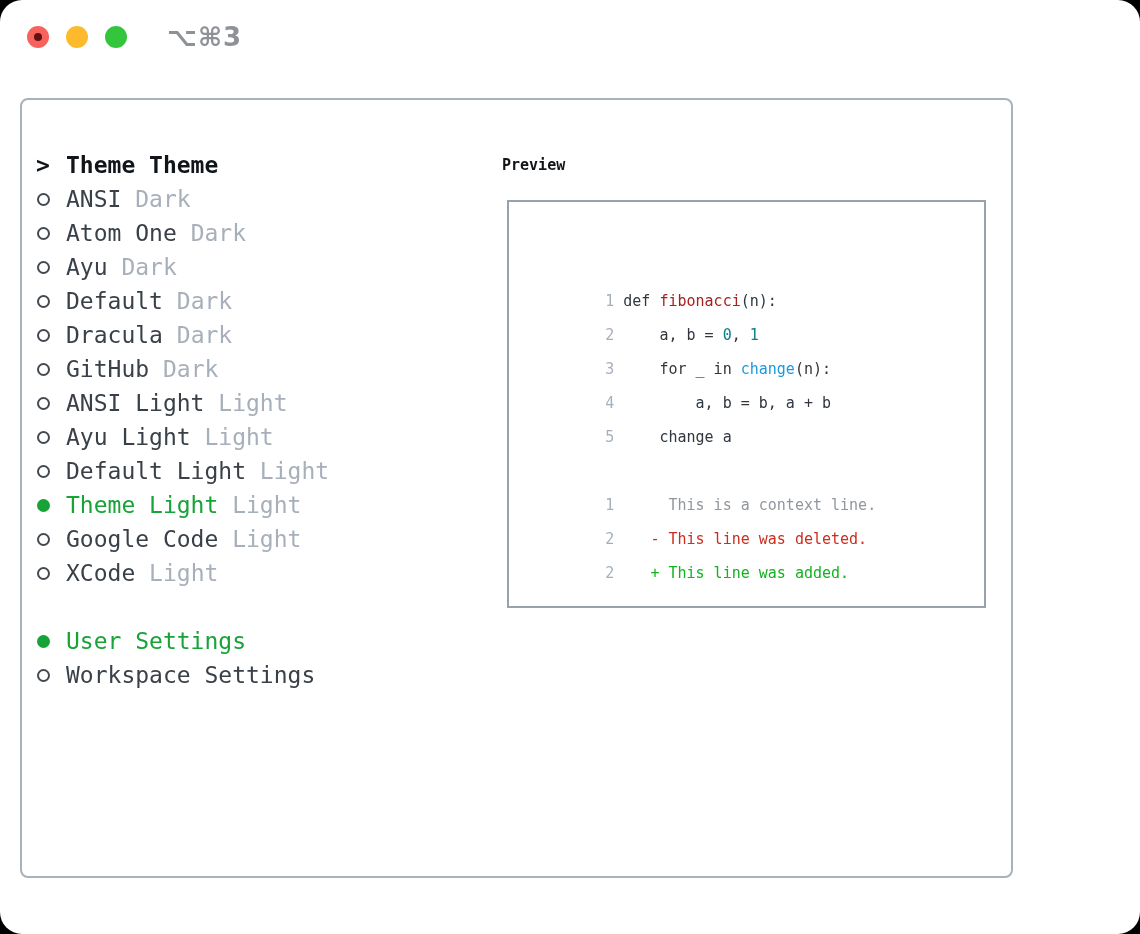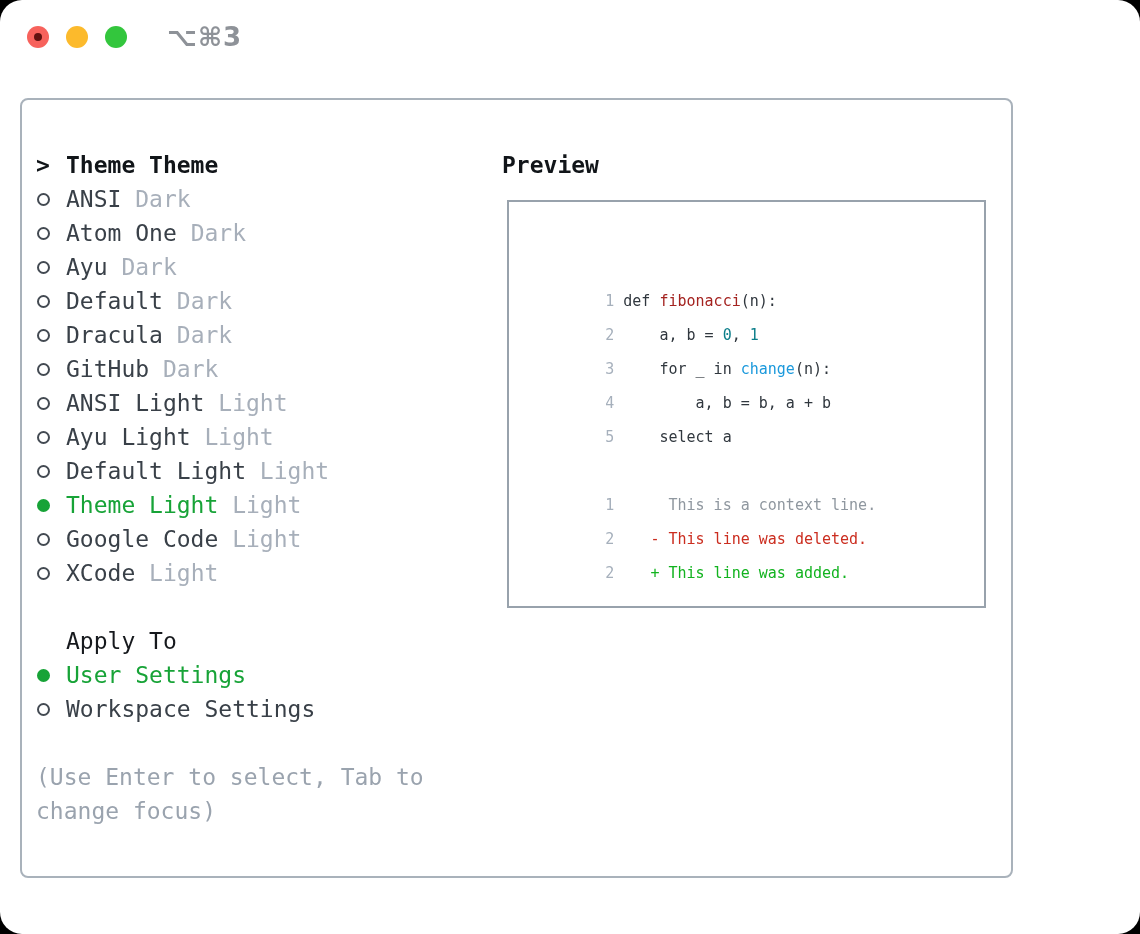--- a/index.html
+++ b/index.html
@@ -35,21 +35,21 @@
   .subhdr{color:#16191d;}
   .theme-name{color:#394048;white-space:pre;}
   .variant{color:#a7afba;margin-left:1ch;}
   .row.selected .theme-name{color:#17a337;}
   .option-label{color:#394048;white-space:pre;}
   .row.selected .option-label{color:#17a337;}
   .hint{position:absolute;left:14px;top:660px;width:434px;color:#9aa3ae;
         font-size:23px;line-height:34px;}
   
   .preview-hdr{position:absolute;left:480px;top:48px;height:34px;line-height:34px;
-        font-weight:700;color:#111519;font-size:23px;}
+        font-weight:700;color:#111519;font-size:15px;}
   .preview-box{position:absolute;left:485px;top:100px;width:479px;height:408px;
         box-sizing:border-box;border:2px solid #98a2ac;background:#fff;
         padding:48px 0 0 24px;overflow:hidden;}
   .crow{white-space:pre;height:34px;line-height:34px;font-size:15px;}
   .lineno{display:inline-block;width:2ch;color:#a6b0bc;}
   .tok.plain{color:#30373e;}
   .tok.func{color:#a42320;}
   .tok.num{color:#0c7e8a;}
   .tok.builtin{color:#1b99dc;}
   .diff.context{color:#8f979f;}
@@ -159,57 +159,52 @@
       <div class="row">
         <span class="mark">
             <span class="circle"></span>
           </span>
         <span class="theme-name">XCode</span>
         <span class="variant">Light</span>
       </div>
 
       <div class="row spacer"></div>
 
-      <div class="row">
-        <span class="mark"></span>
-        <span class="subhdr">Apply To</span>
-      </div>
       <div class="row selected">
         <span class="mark">
             <span class="circle filled"></span>
           </span>
         <span class="option-label">User Settings</span>
       </div>
       <div class="row">
         <span class="mark">
             <span class="circle"></span>
           </span>
         <span class="option-label">Workspace Settings</span>
       </div>
     </div>
 
-    <div class="hint">(Use Enter to select, Tab to change focus)</div>
 
     <div class="preview-hdr">Preview</div>
 
     <div class="preview-box">
       <div class="crow">
         <span class="lineno">1</span><span class="tok plain">def </span><span class="tok func">fibonacci</span><span class="tok plain">(n):</span>
       </div>
       <div class="crow">
         <span class="lineno">2</span><span class="tok plain">    a, b = </span><span class="tok num">0</span><span class="tok plain">, </span><span class="tok num">1</span>
       </div>
       <div class="crow">
         <span class="lineno">3</span><span class="tok plain">    for _ in </span><span class="tok builtin">change</span><span class="tok plain">(n):</span>
       </div>
       <div class="crow">
         <span class="lineno">4</span><span class="tok plain">        a, b = b, a + b</span>
       </div>
       <div class="crow">
-        <span class="lineno">5</span><span class="tok plain">    select a</span>
+        <span class="lineno">5</span><span class="tok plain">    change a</span>
       </div>
 
       <div class="crow"> </div>
 
       <div class="crow">
         <span class="lineno">1</span><span class="diff context">     This is a context line.</span>
       </div>
       <div class="crow">
         <span class="lineno">2</span><span class="diff deleted">   - This line was deleted.</span>
       </div>

